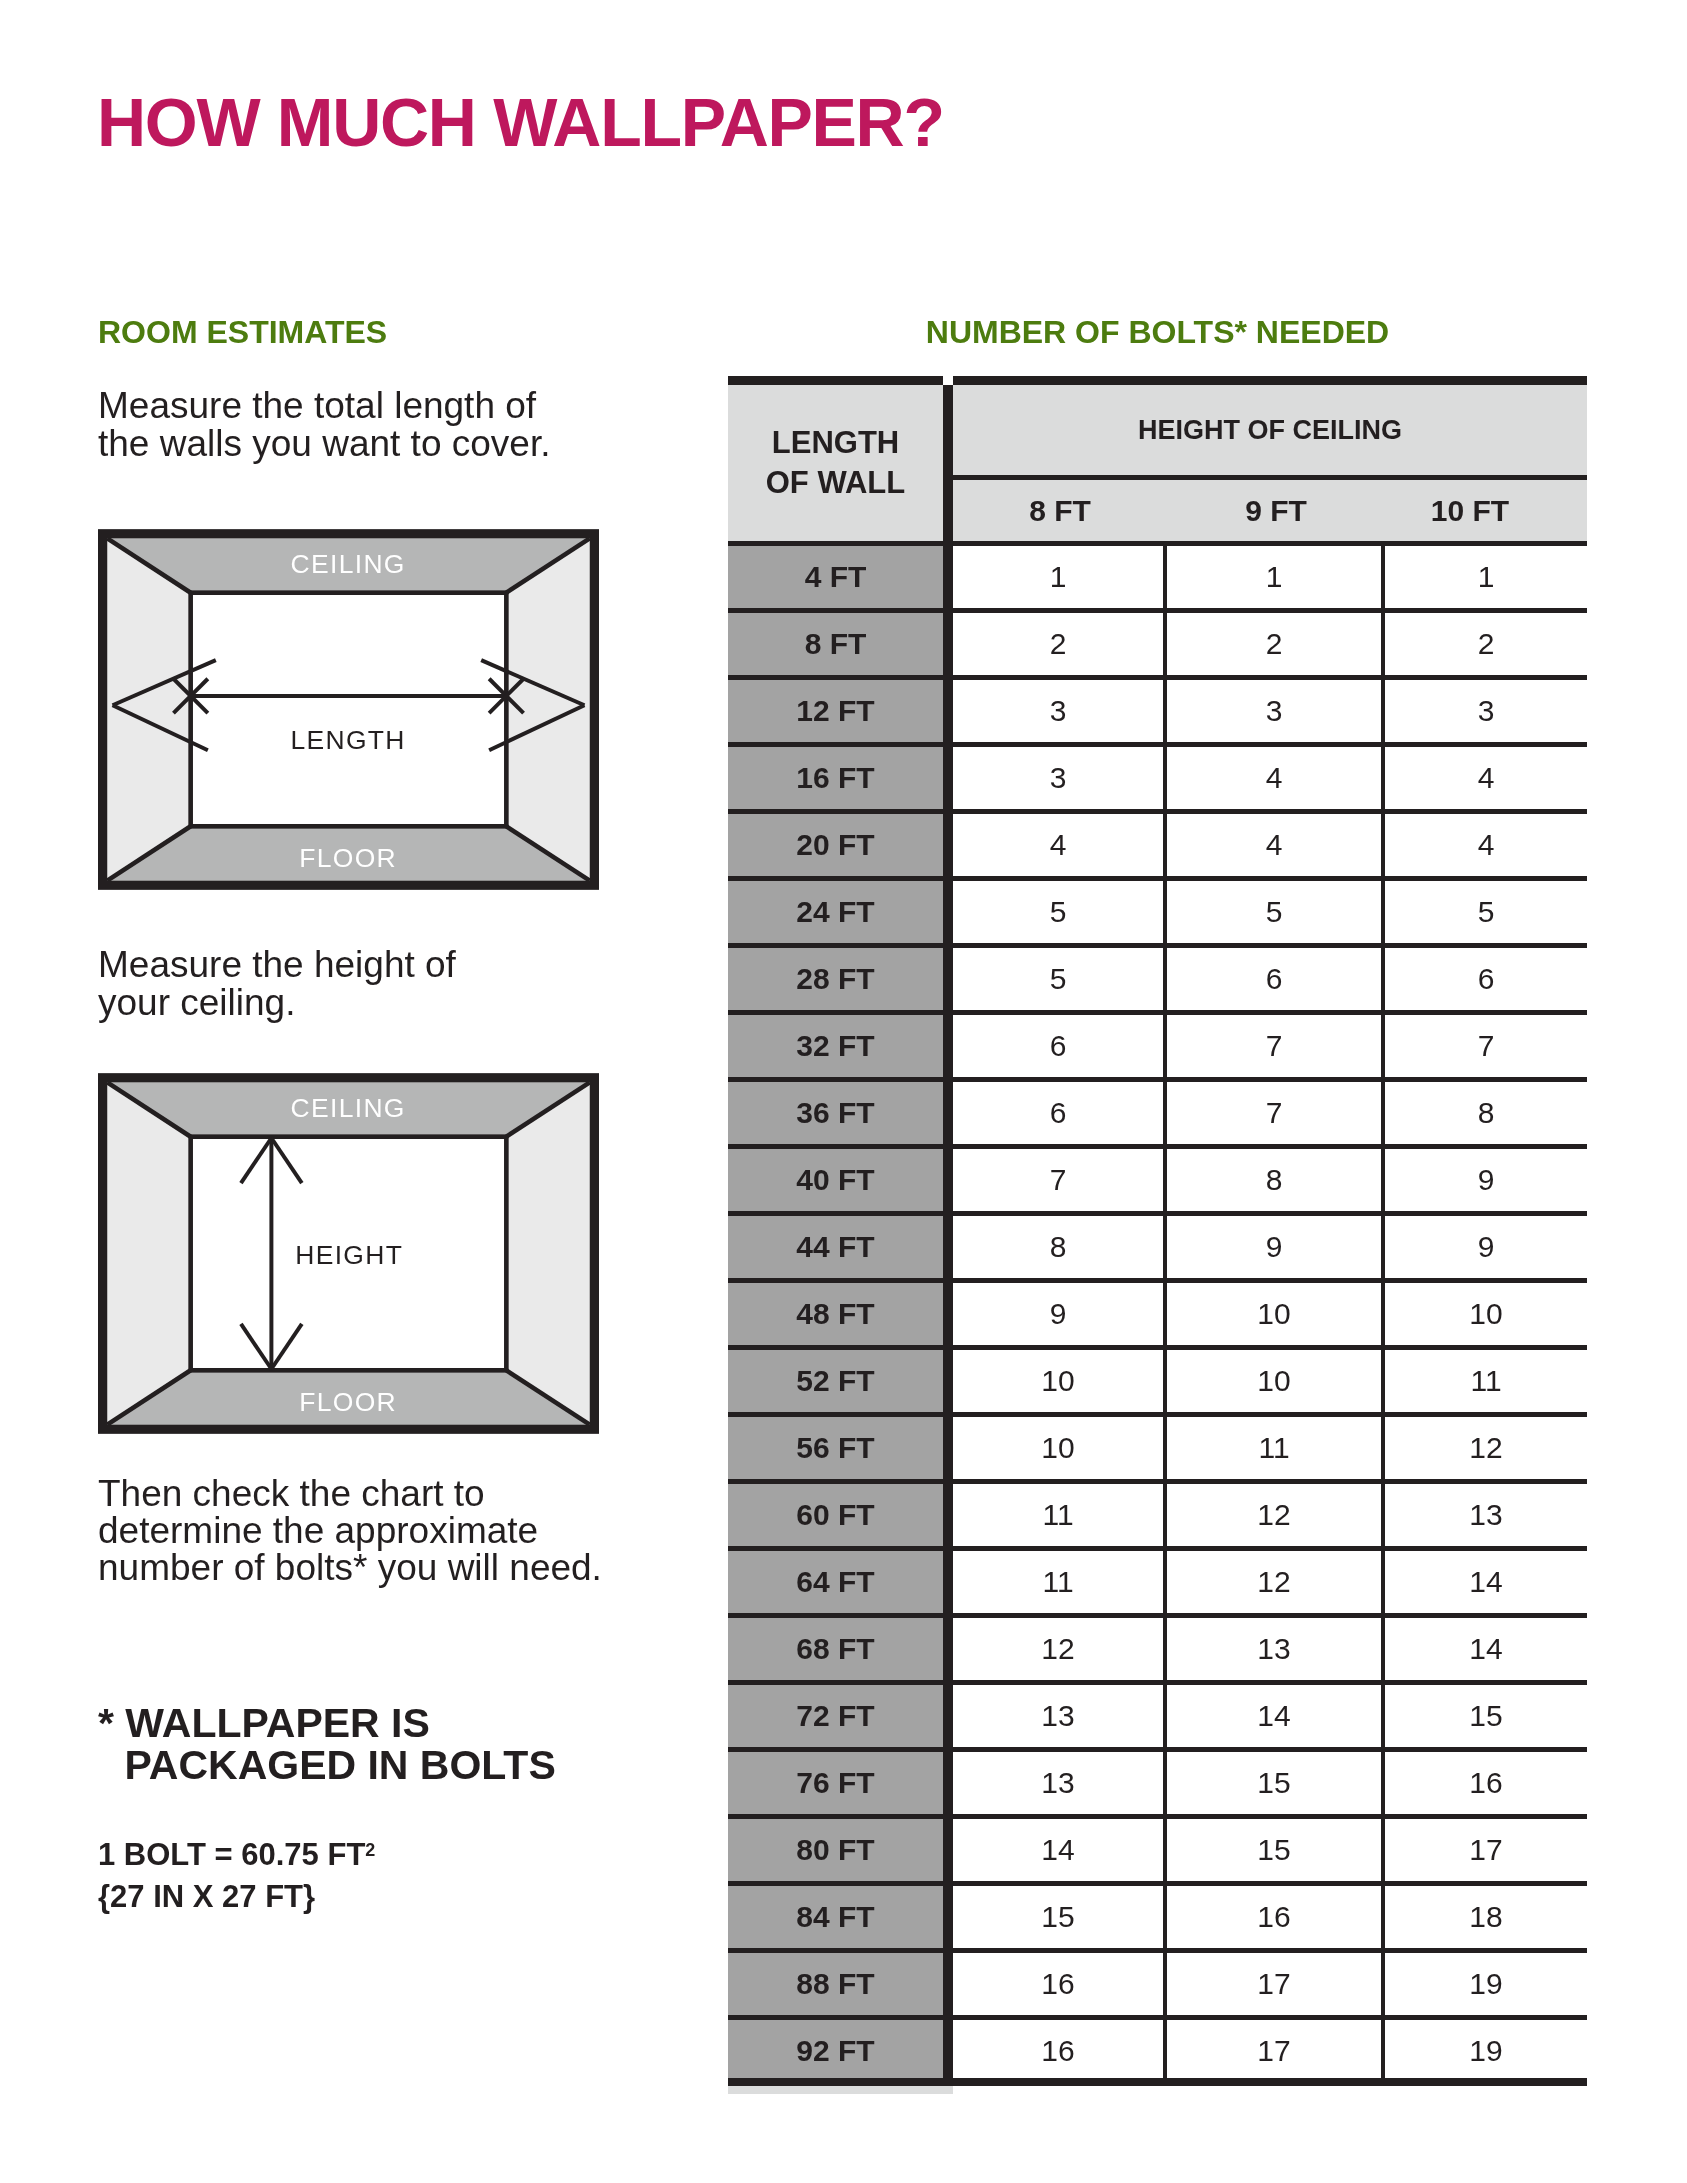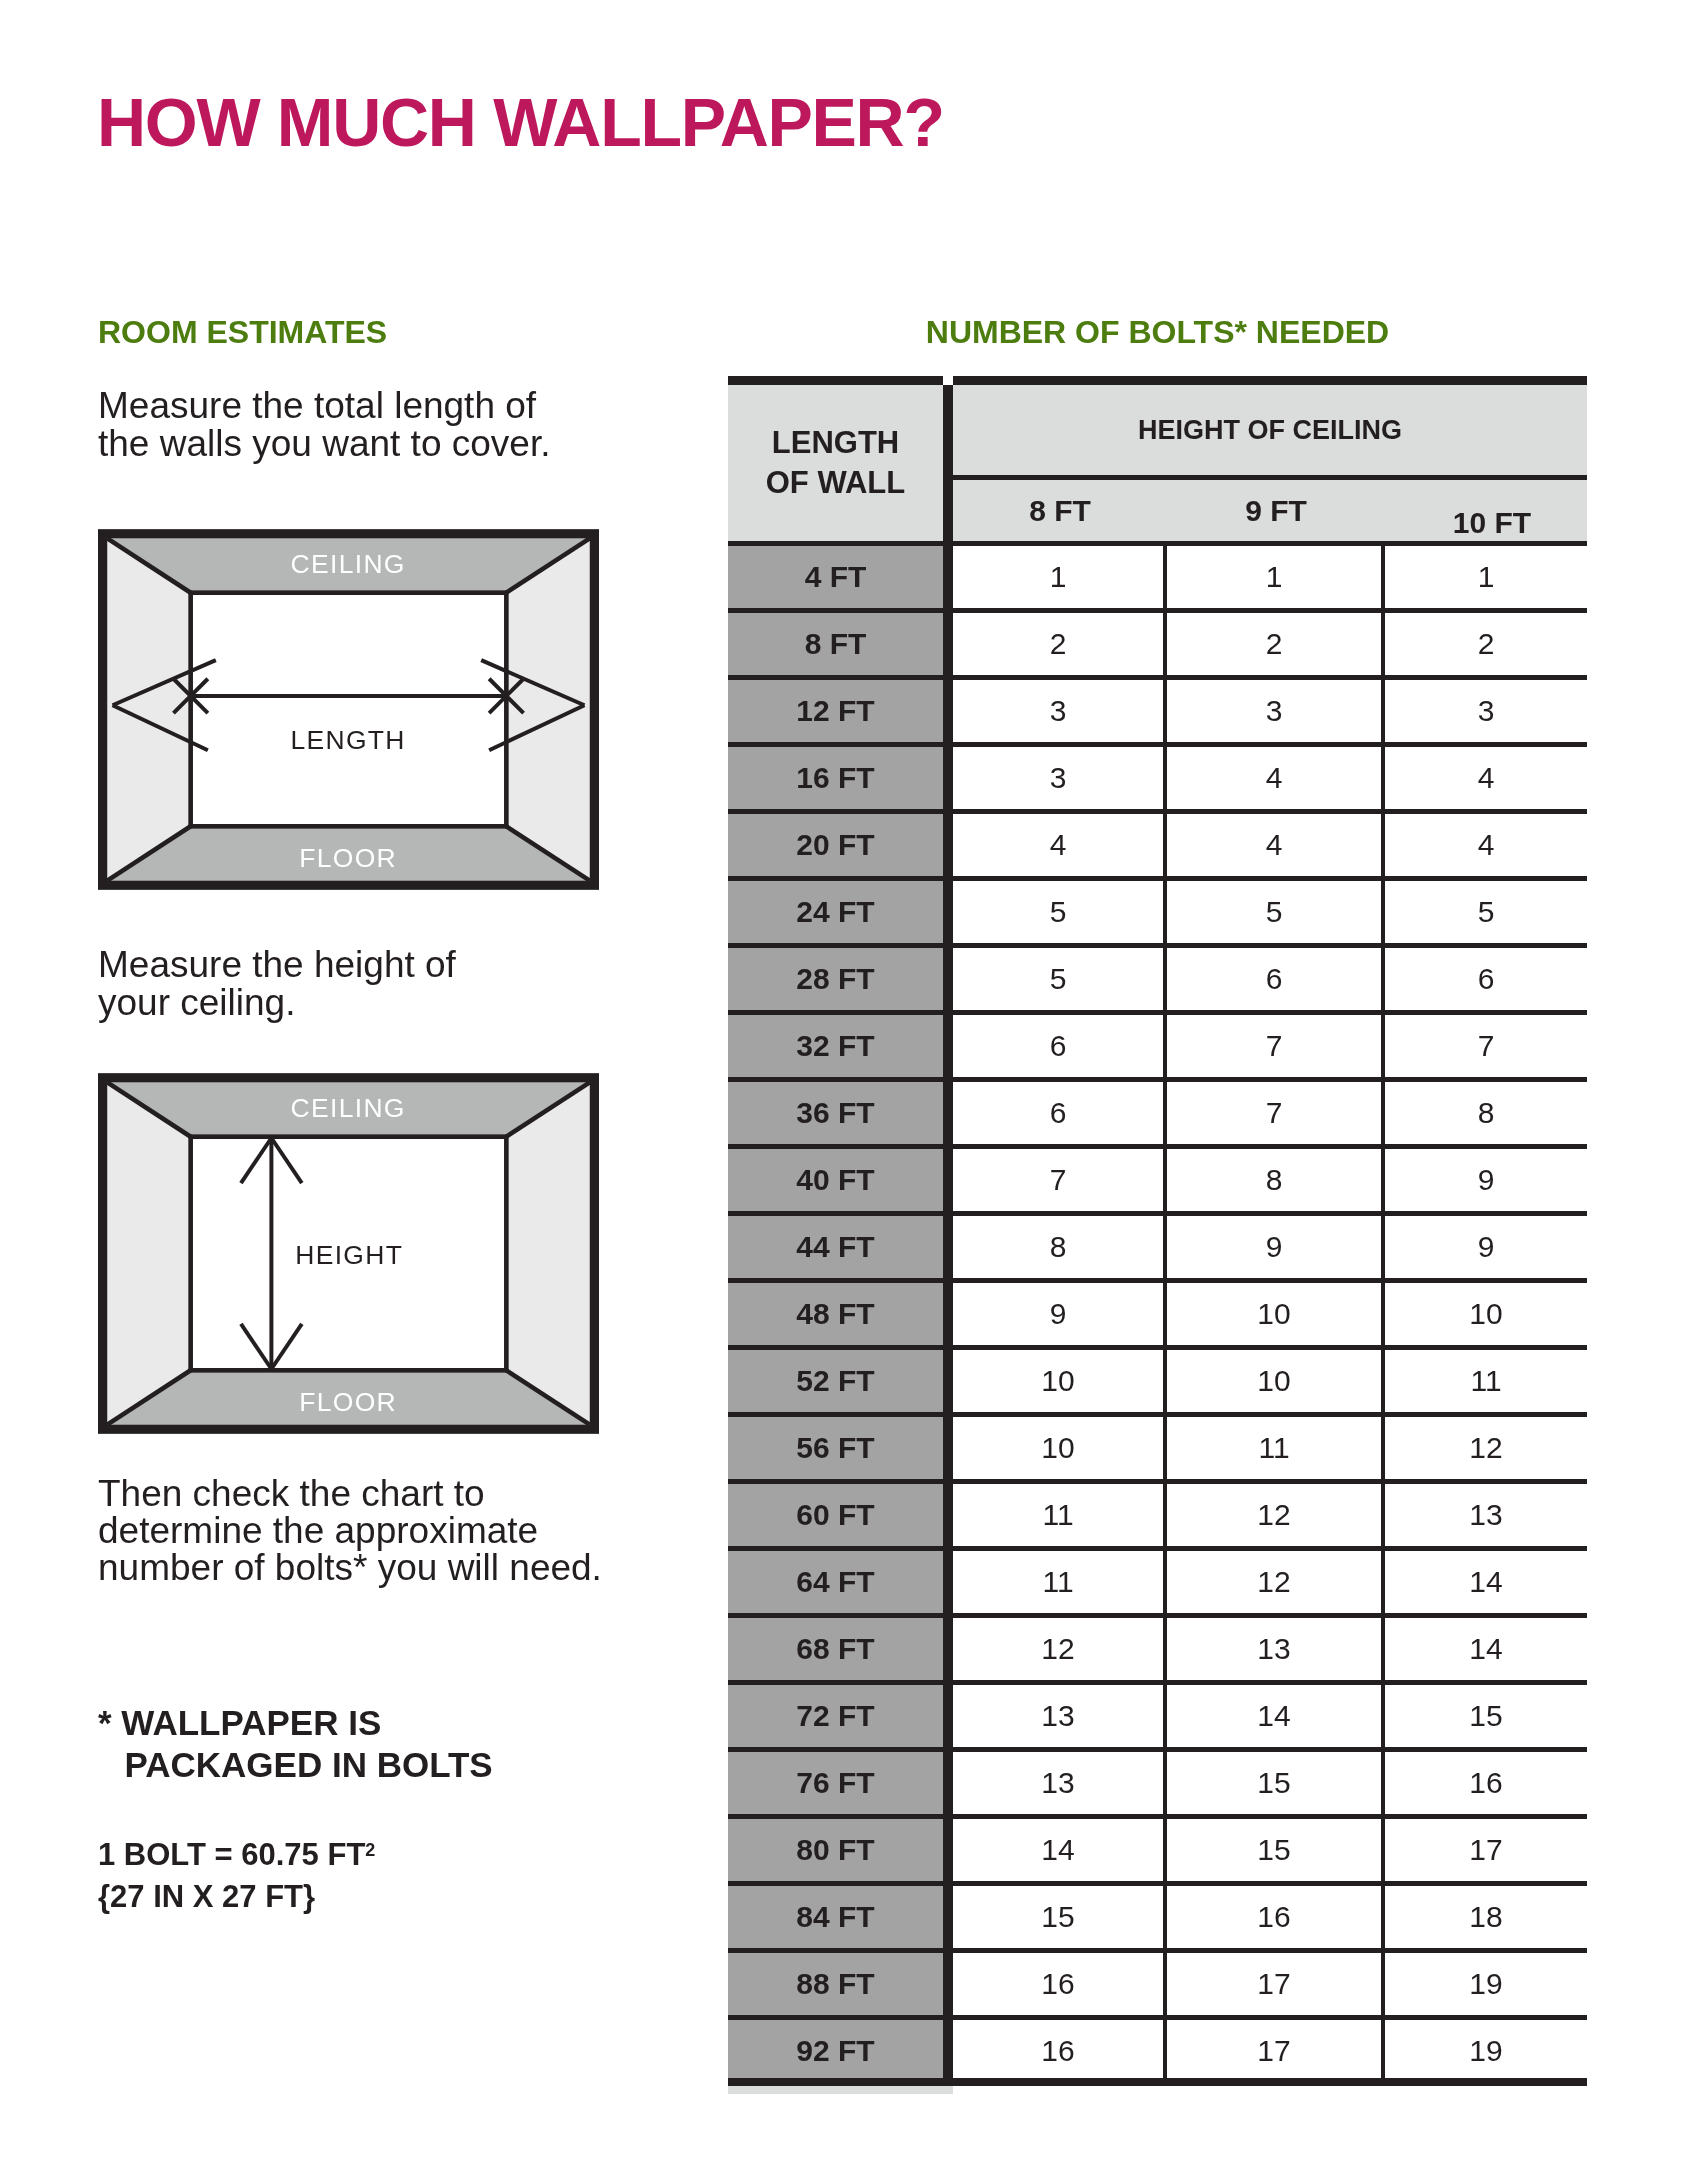--- a/index.html
+++ b/index.html
@@ -20,21 +20,21 @@
     font-size:32px; font-weight:bold; color:#4d7c0f; white-space:nowrap;
   }
   .left-heading { left:98px; top:314px; }
   .table-heading { left:728px; top:314px; width:859px; text-align:center; }
 
   .para { left:98px; font-size:37px; line-height:38px; color:#231f20; }
   .para1 { top:387px; }
   .para2 { top:946px; }
   .para3 { top:1475px; line-height:37px; }
 
-  .footnote { left:98px; top:1702px; font-size:35px; font-weight:bold; line-height:42px; }
+  .footnote { left:98px; top:1702px; font-size:41px; font-weight:bold; line-height:42px; }
   .footnote .indent { padding-left:26.5px; display:block; }
   .boltinfo { left:98px; top:1834px; font-size:31px; font-weight:bold; line-height:42px; }
   .boltinfo sup { font-size:0.58em; vertical-align:0.5em; line-height:0; }
 
   .diagram { left:98px; width:501px; height:361px; }
   .diagram1 { top:529px; }
   .diagram2 { top:1073px; }
   .diagram text { font-family:"Liberation Sans","DejaVu Sans",sans-serif; }
 
   
@@ -56,21 +56,21 @@
   }
   .h-line  { left:225px; top:99px; width:634px; height:4.6px; }
   .h-sub   { position:absolute; left:225px; top:104px; width:634px; height:62px; background:#dbdcdc; }
   .h-sub span {
     position:absolute; top:0; height:62px; display:flex;
     align-items:center; justify-content:center;
     font-size:30px; font-weight:bold;
   }
   .h-sub .s1 { left:0;     width:214px; }
   .h-sub .s2 { left:214px; width:218px; }
-  .h-sub .s3 { left:438px; width:202px;margin-top:12px; }
+  .h-sub .s3 { left:416px; width:202px; }
   .hline2  { left:0; top:165px; width:859px; height:4.6px; }
   .rows { position:absolute; left:0; top:170px; width:859px; }
   .trow { position:relative; height:67px; }
   .trow:last-child { height:62px; }
   .rlabel {
     position:absolute; left:0; top:0; width:215px; height:62px; background:#a3a3a3;
     display:flex; align-items:center; justify-content:center;
     font-size:30px; font-weight:bold;
   }
   .cell {

